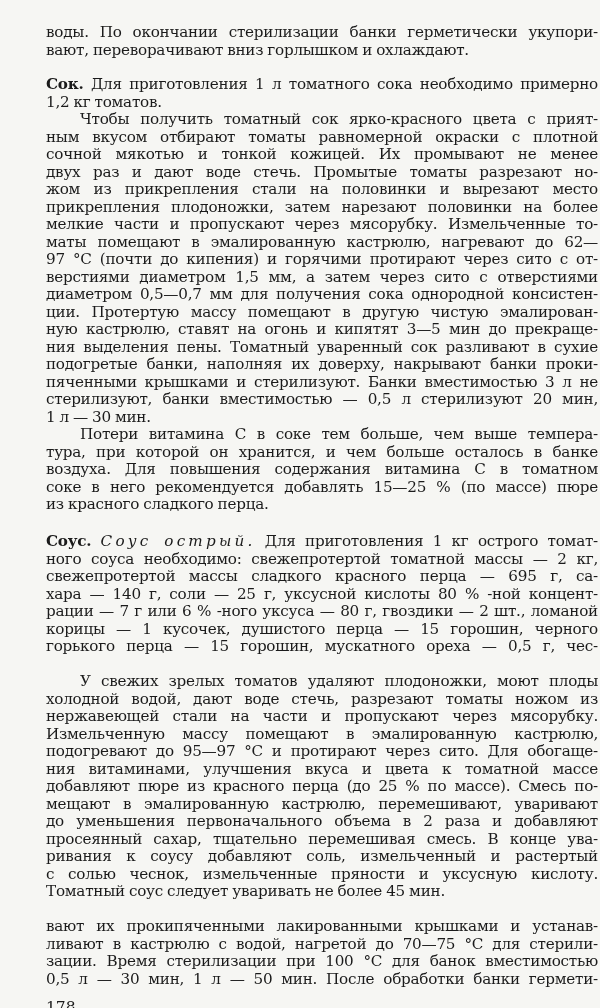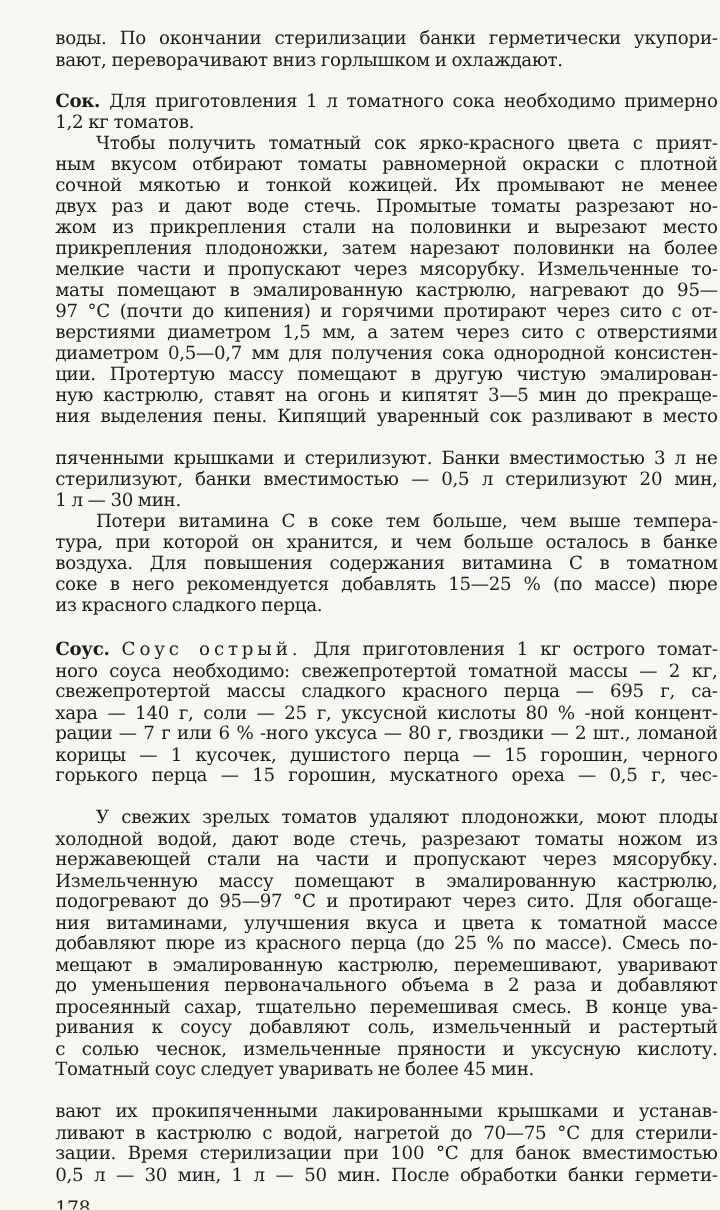--- a/index.html
+++ b/index.html
@@ -20,21 +20,21 @@
       font-size: 15.2px;
       white-space: nowrap;
       text-align: justify;
       text-align-last: justify;
       letter-spacing: -0.25px;
       word-spacing: -0.5px;
     }
     .line.last { text-align-last: left; }
     .line.indent { left: 58px; width: 518px; }
     .bold { font-weight: bold; }
-    .spaced { letter-spacing: 3.2px; }
+    .spaced { letter-spacing: 3.2px; font-style: italic; }
     .pagenum {
       position: absolute; left: 24px; top: 982px;
       font-size: 15.5px; line-height: 18px;
     }
   </style>
 </head>
 <body>
 
 <div class="page">
 
@@ -43,27 +43,28 @@
 
   <div class="line" style="top:59px"><span class="bold">Сок.</span> <span>Для приготовления 1 л томатного сока необходимо примерно</span></div>
   <div class="line last" style="top:76.5px">1,2 кг томатов.</div>
   <div class="line indent" style="top:94px">Чтобы получить томатный сок ярко-красного цвета с прият-</div>
   <div class="line" style="top:111.5px">ным вкусом отбирают томаты равномерной окраски с плотной</div>
   <div class="line" style="top:129px">сочной мякотью и тонкой кожицей. Их промывают не менее</div>
   <div class="line" style="top:146.5px">двух раз и дают воде стечь. Промытые томаты разрезают но-</div>
   <div class="line" style="top:164px">жом из прикрепления стали на половинки и вырезают место</div>
   <div class="line" style="top:181.5px">прикрепления плодоножки, затем нарезают половинки на более</div>
   <div class="line" style="top:199px">мелкие части и пропускают через мясорубку. Измельченные то-</div>
-  <div class="line" style="top:216.5px">маты помещают в эмалированную кастрюлю, нагревают до 95—</div>
+  <div class="line" style="top:216.5px">маты помещают в эмалированную кастрюлю, нагревают до 62—</div>
   <div class="line" style="top:234px">97 °C (почти до кипения) и горячими протирают через сито с от-</div>
   <div class="line" style="top:251.5px">верстиями диаметром 1,5 мм, а затем через сито с отверстиями</div>
   <div class="line" style="top:269px">диаметром 0,5—0,7 мм для получения сока однородной консистен-</div>
   <div class="line" style="top:286.5px">ции. Протертую массу помещают в другую чистую эмалирован-</div>
   <div class="line" style="top:304px">ную кастрюлю, ставят на огонь и кипятят 3—5 мин до прекраще-</div>
-  <div class="line" style="top:321.5px">ния выделения пены. Кипящий уваренный сок разливают в место</div>
+  <div class="line" style="top:321.5px">ния выделения пены. Томатный уваренный сок разливают в сухие</div>
+  <div class="line" style="top:339px">подогретые банки, наполняя их доверху, накрывают банки проки-</div>
   <div class="line" style="top:356.5px">пяченными крышками и стерилизуют. Банки вместимостью 3 л не</div>
   <div class="line" style="top:374px">стерилизуют, банки вместимостью — 0,5 л стерилизуют 20 мин,</div>
   <div class="line last" style="top:391.5px">1 л — 30 мин.</div>
   <div class="line indent" style="top:409px">Потери витамина С в соке тем больше, чем выше темпера-</div>
   <div class="line" style="top:444px">воздуха. Для повышения содержания витамина С в томатном</div>
   <div class="line" style="top:426.5px">тура, при которой он хранится, и чем больше осталось в банке</div>
   <div class="line" style="top:461.5px">соке в него рекомендуется добавлять 15—25 % (по массе) пюре</div>
   <div class="line last" style="top:479px">из красного сладкого перца.</div>
 
   <div class="line" style="top:516px"><span class="bold">Соус.</span> <span class="spaced">Соус острый.</span> <span>Для приготовления 1 кг острого томат-</span></div>

